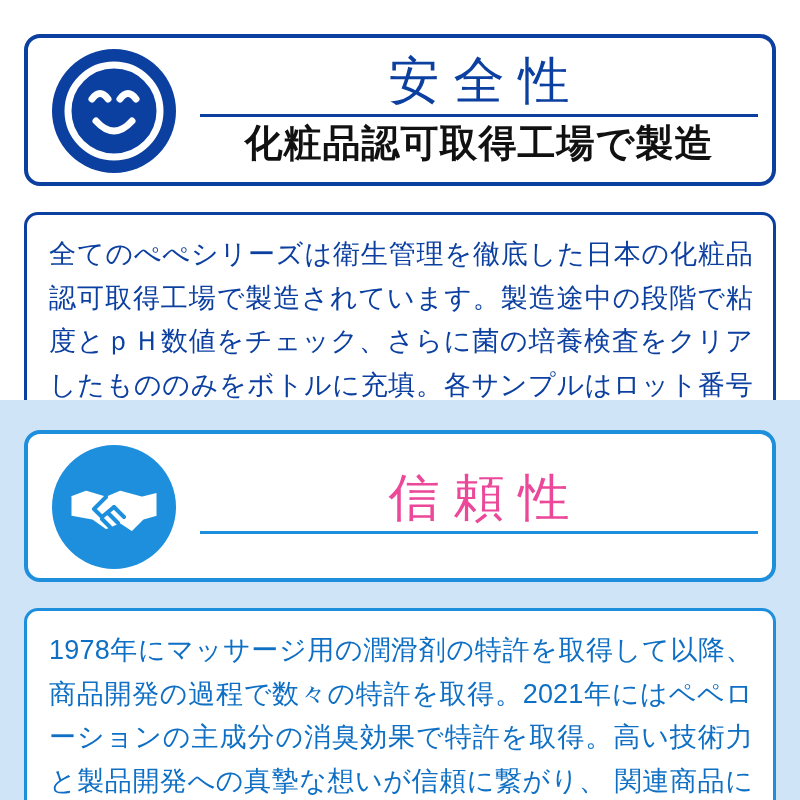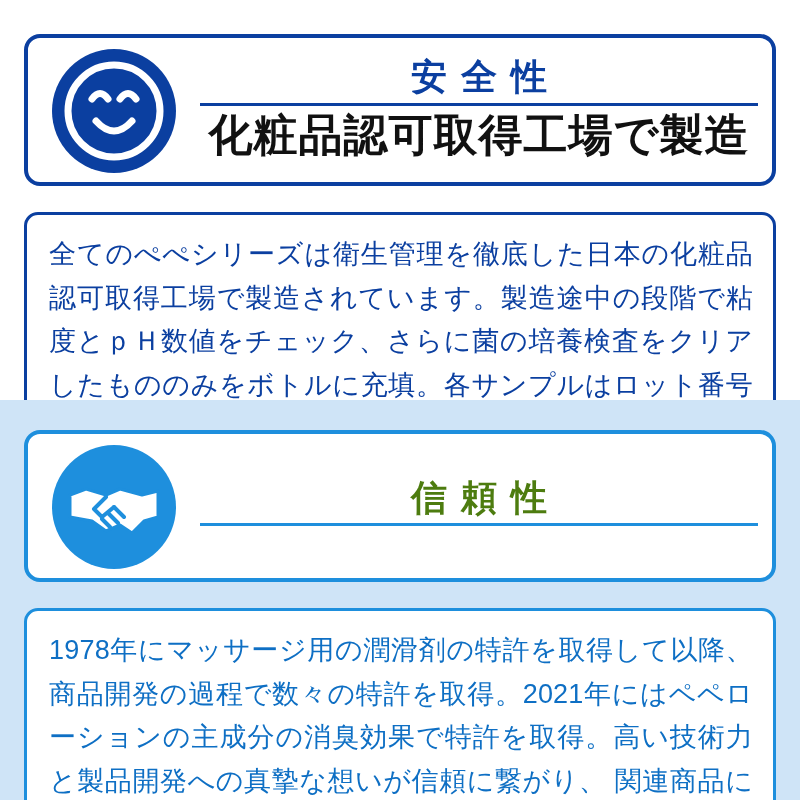--- a/index.html
+++ b/index.html
@@ -72,42 +72,42 @@
     right: 14px;
     top: 6px;
     bottom: 6px;
     display: flex;
     flex-direction: column;
     align-items: center;
     justify-content: center;
   }
   .title-main {
     font-family: "Liberation Serif", serif;
-    font-weight: bold;
-    font-size: 36px;
+    font-weight: normal;
+    font-size: 51px;
     line-height: 1.05;
     letter-spacing: 14px;
     text-indent: 14px;
     margin-bottom: 2px;
   }
   .title-1 { color: #0b3fa0; }
-  .title-2 { color: #4d7c0f; }
+  .title-2 { color: #ec4899; }
 
   .title-rule {
     width: 100%;
     height: 3px;
     margin: 4px 0 6px 0;
   }
   .rule-1 { background: #0b3fa0; }
   .rule-2 { background: #1e8fdd; }
 
   .title-sub {
     font-family: "Liberation Serif", serif;
     font-weight: bold;
-    font-size: 44px;
+    font-size: 38px;
     line-height: 1.1;
     color: #111111;
     letter-spacing: 1px;
     white-space: nowrap;
   }
 
   
   .body-box {
     margin-top: 26px;
     border-radius: 14px;

